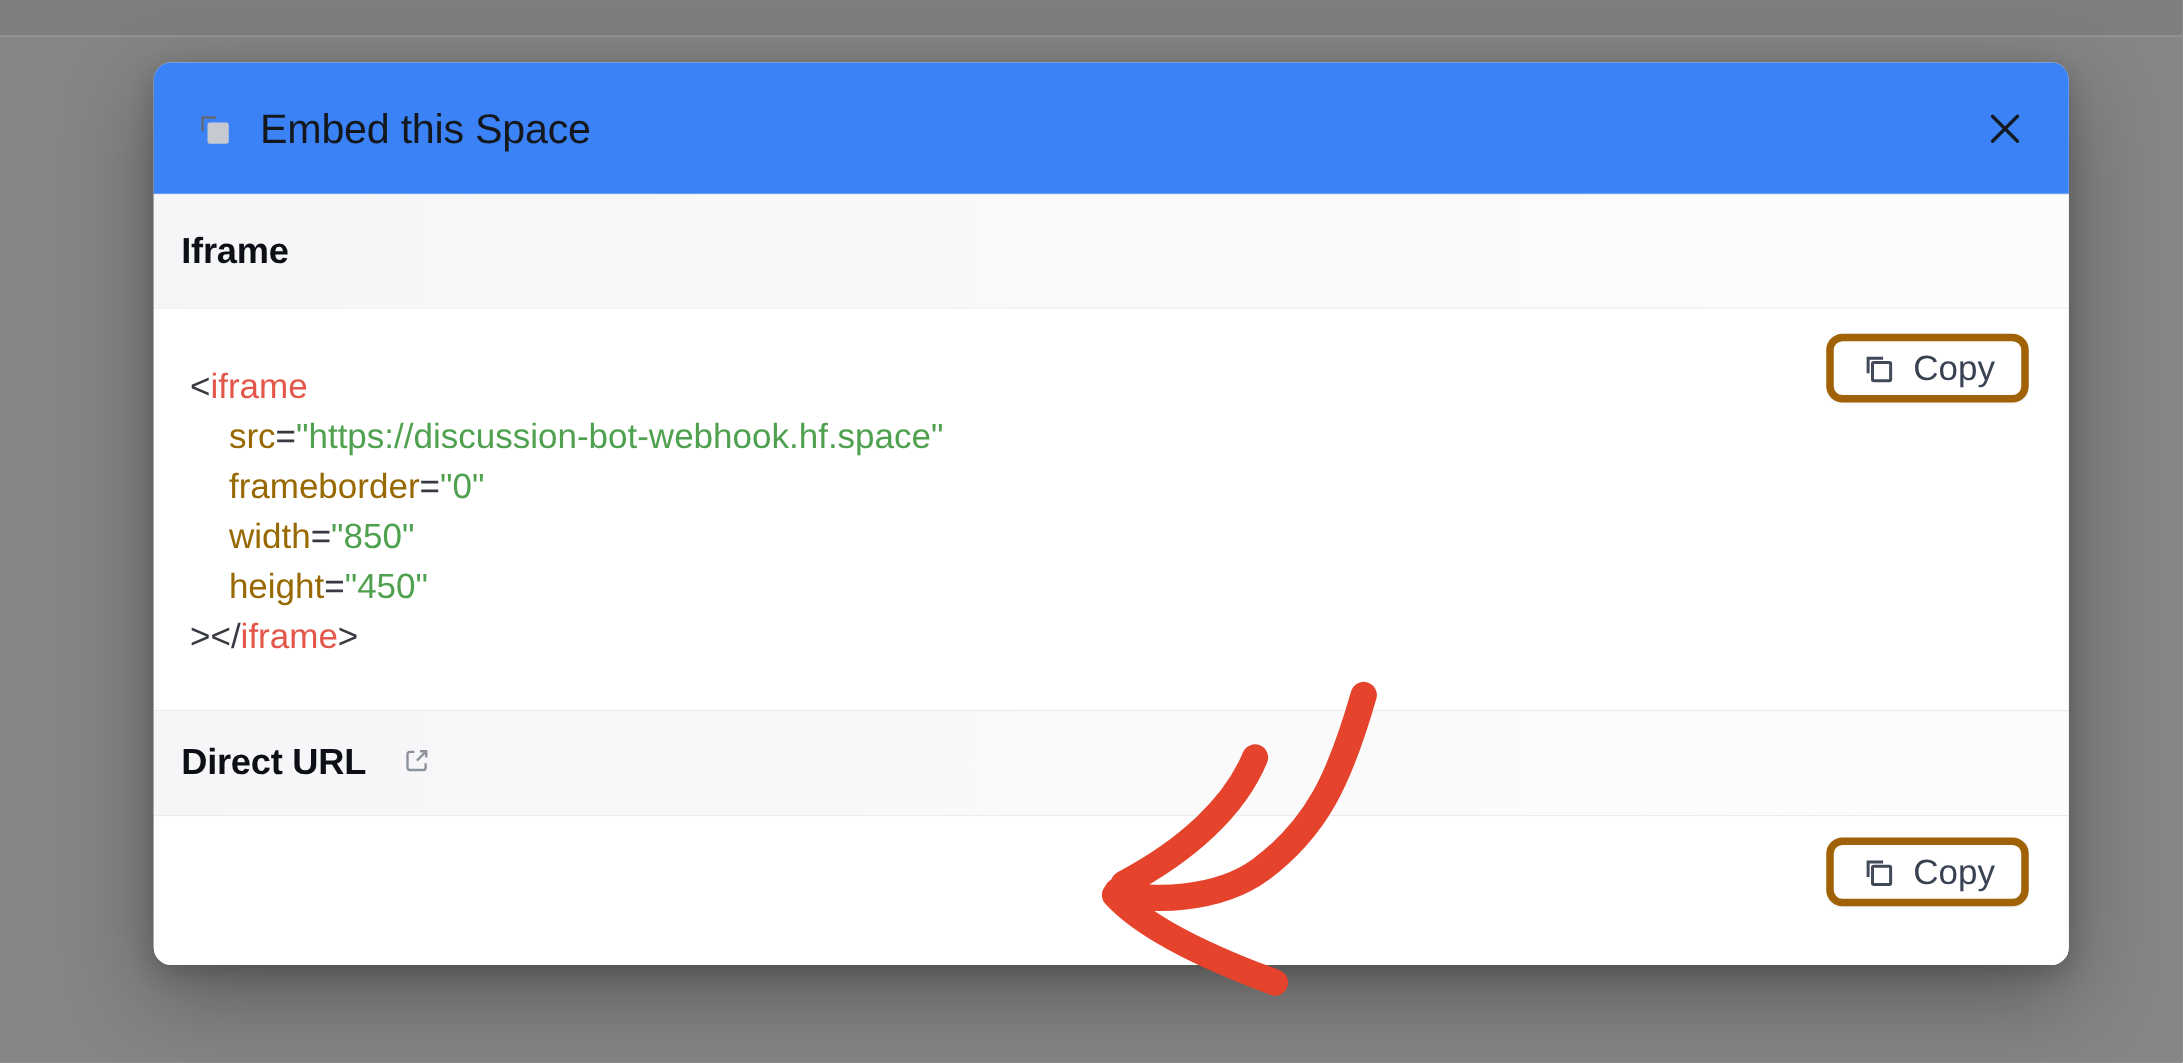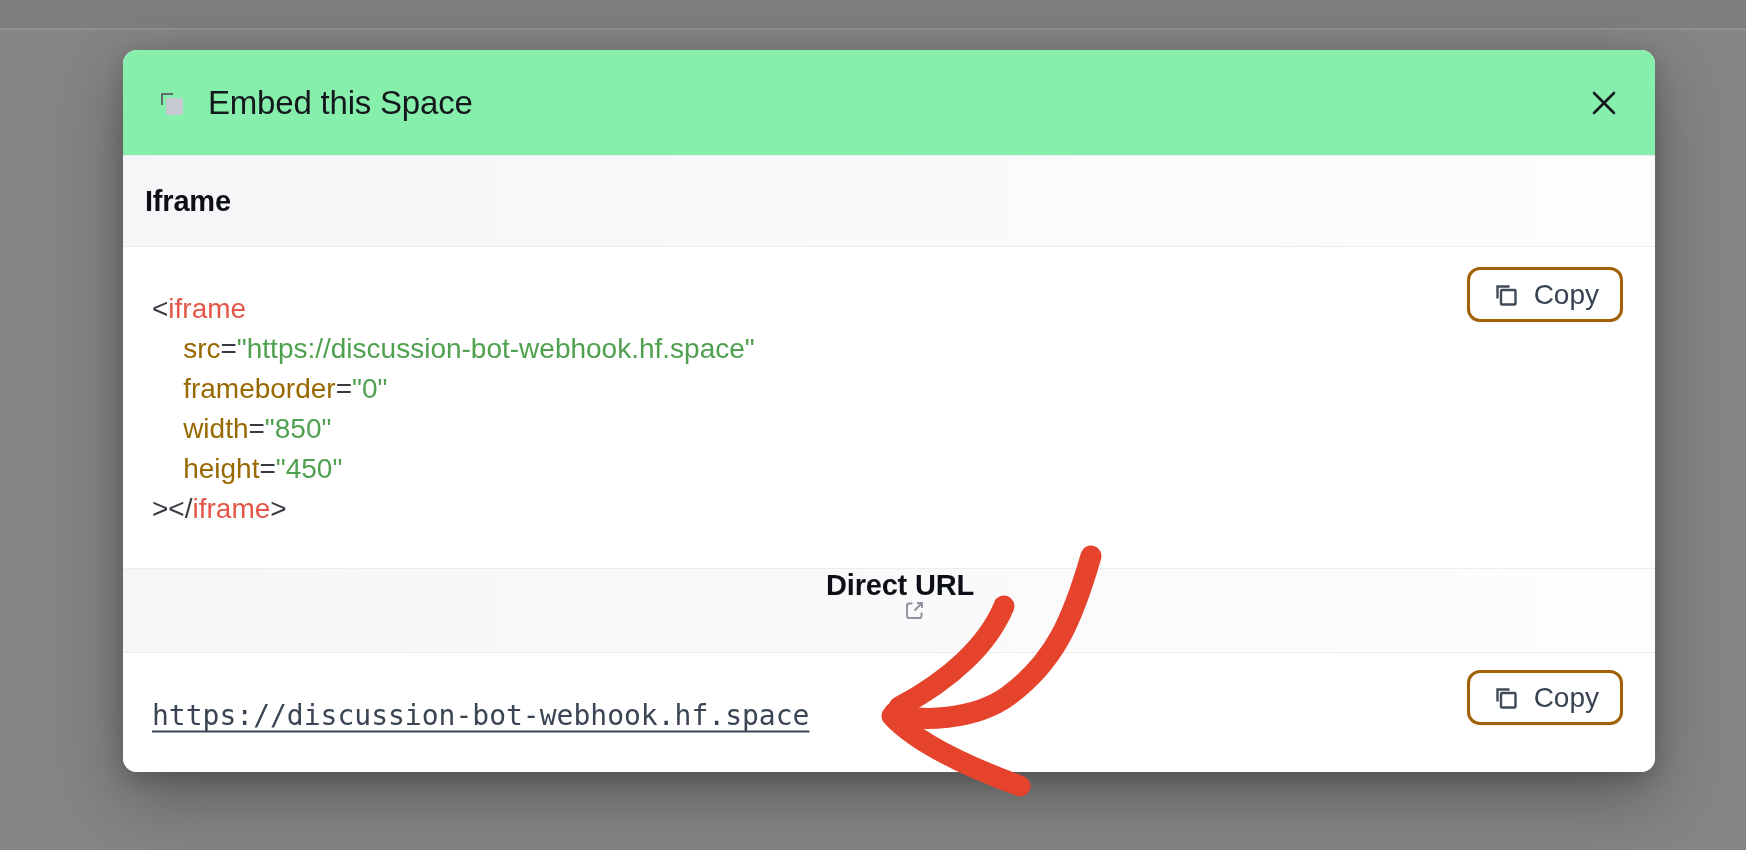--- a/index.html
+++ b/index.html
@@ -13,59 +13,59 @@
     background:#7e7e7e;border-bottom:2px solid #929292;
   }
   
   .dialog{
     position:absolute;left:123px;top:50px;width:1532px;height:722px;
     background:#ffffff;border-radius:14px;
     box-shadow:0 24px 70px rgba(0,0,0,.32),0 6px 20px rgba(0,0,0,.18);
   }
   .dlg-header{
     position:relative;height:105px;display:flex;align-items:center;
-    padding-left:32px;border-radius:14px 14px 0 0;background:#86efac;
+    padding-left:32px;border-radius:14px 14px 0 0;background:#3b82f6;
   }
   .title-icon{width:32px;height:32px;margin-right:21px;flex:0 0 auto;}
   .dlg-title{
     margin:0;font-size:33px;font-weight:500;color:#14171c;letter-spacing:-.2px;
   }
   .close-btn{
     position:absolute;top:28px;right:26px;width:50px;height:50px;
     background:none;border:none;padding:0;cursor:pointer;
     display:flex;align-items:center;justify-content:center;
   }
   
   .band{
     height:92px;display:flex;align-items:center;padding-left:22px;
     background:linear-gradient(to right,#f6f6f8,#fdfdfe);
     border-top:1px solid #ececee;border-bottom:1px solid #ececee;
     box-sizing:border-box;
   }
-  .band-2{height:85px;flex-direction:column;}
+  .band-2{height:85px;}
   .band-title{
     margin:0;font-size:29px;font-weight:700;color:#0c1016;letter-spacing:-.2px;
   }
   .ext-icon{width:25px;height:25px;margin-left:28px;margin-top:-4px;}
   
   .code-section{position:relative;height:321px;box-sizing:border-box;background:#fff;}
   .code-pre{
     margin:0;padding:42px 0 0 29px;
     font-family:Liberation Sans, sans-serif;
     font-size:28px;line-height:40px;white-space:pre;
   }
   .tk-p{color:var(--pun,#383a42);}
   .tk-t{color:var(--tag,#e45649);}
   .tk-a{color:var(--attr,#986801);}
   .tk-s{color:var(--str,#50a14f);}
   
   .copy-btn{
     position:absolute;right:32px;height:55px;
     display:flex;align-items:center;gap:13px;padding:0 21px;
-    background:#fff;border:3px solid #a16207;border-radius:13px;
+    background:#fff;border:6px solid #a16207;border-radius:13px;
     box-shadow:0 1px 2px rgba(0,0,0,.05);
     font-family:inherit;font-size:28px;color:#384252;cursor:pointer;
   }
   .copy-btn .copy-icon{width:30px;height:30px;}
   .copy-btn-1{top:20px;}
   .copy-btn-2{top:17px;}
   
   .url-row{position:relative;height:119px;background:#fff;border-radius:0 0 14px 14px;}
   .url-link{
     position:absolute;left:29px;top:62px;transform:translateY(-50%);
@@ -124,21 +124,20 @@
       <span class="ext-icon">
         <svg viewBox="0 0 25 25" width="25" height="25">
           <path d="M10.5 5.5 H7 C5.9 5.5 5 6.4 5 7.5 V18 C5 19.1 5.9 20 7 20 H17.5 C18.6 20 19.5 19.1 19.5 18 V14.5" fill="none" stroke="#8b929b" stroke-width="1.9"></path>
           <line x1="12.5" y1="12.5" x2="19.5" y2="5.5" stroke="#8b929b" stroke-width="1.9"></line>
           <polyline points="15,5 20,5 20,10" fill="none" stroke="#8b929b" stroke-width="1.9"></polyline>
         </svg>
       </span>
     </div>
 
     <div class="url-row">
-      <a href="#" class="url-link">https://discussion-bot-webhook.hf.space</a>
       <button class="copy-btn copy-btn-2">
         <svg class="copy-icon" viewBox="0 0 30 30">
           <polyline points="6.5,18.5 6.5,6.5 18.5,6.5" fill="none" stroke="#404a59" stroke-width="2.4"></polyline>
           <rect x="10" y="10" width="14.5" height="14.5" rx="1" fill="none" stroke="#404a59" stroke-width="2.4"></rect>
         </svg>
         <span>Copy</span>
       </button>
     </div>
 
   </div>

